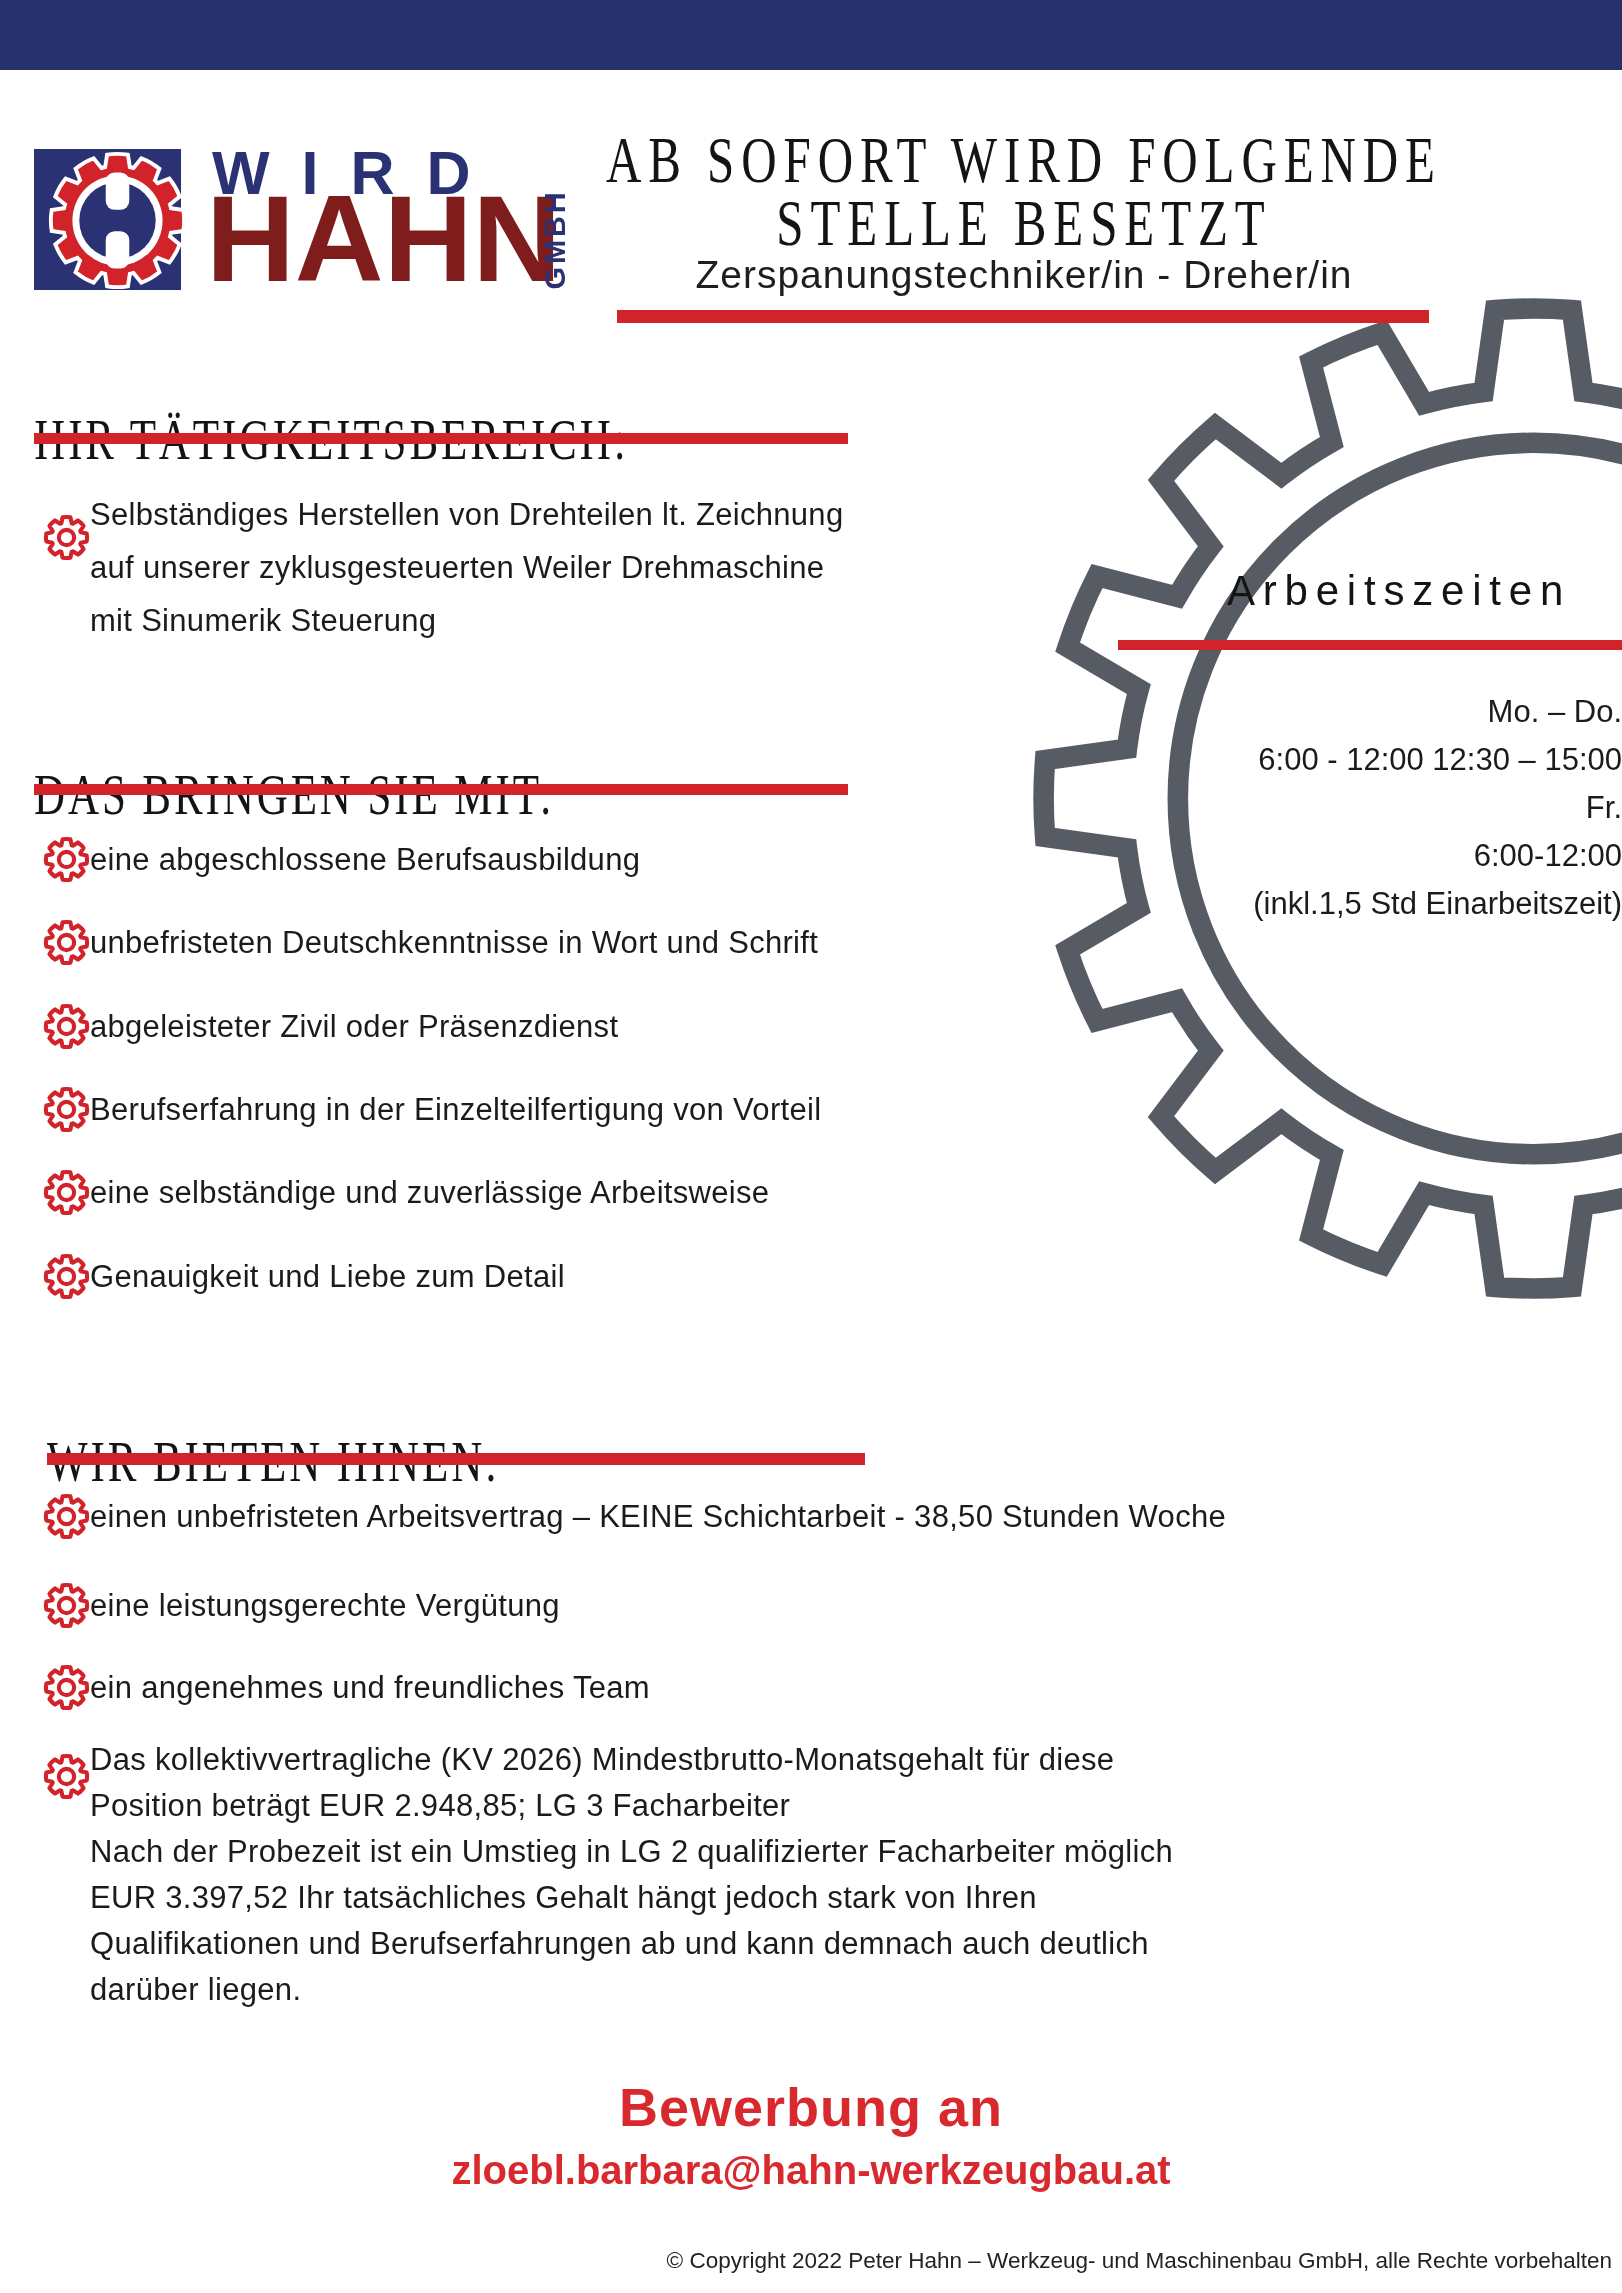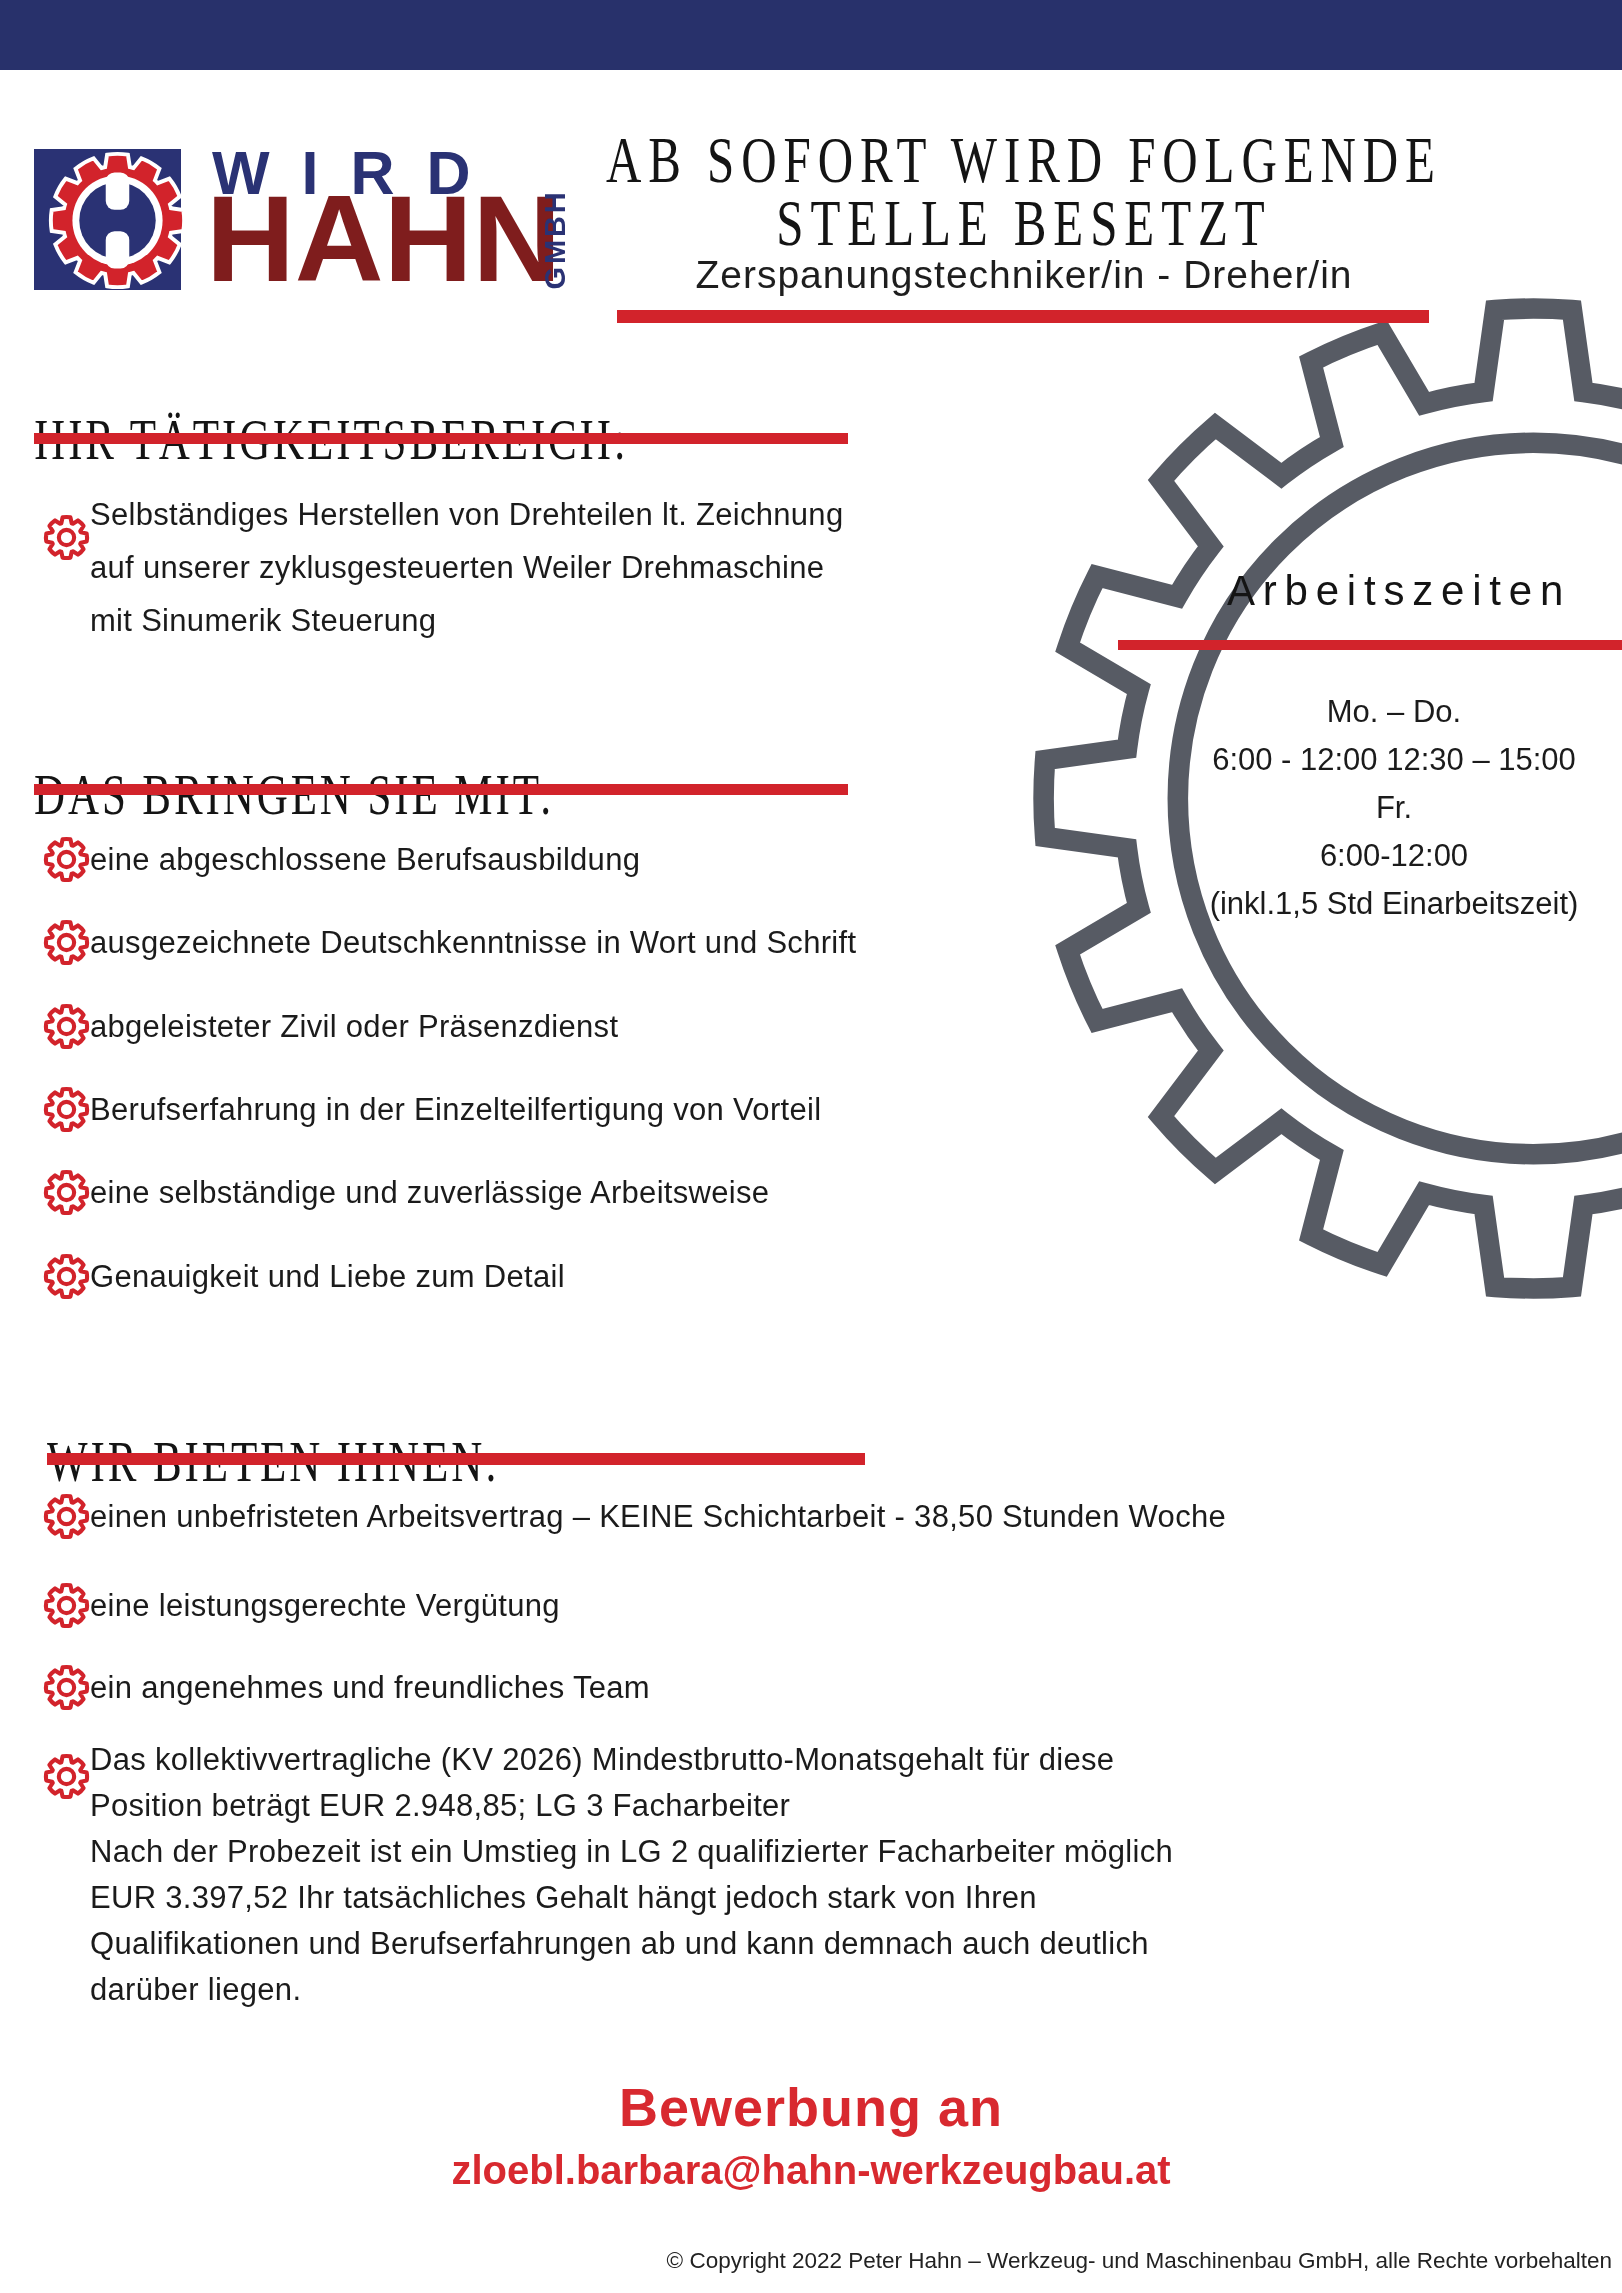--- a/index.html
+++ b/index.html
@@ -42,21 +42,21 @@
   .brow.multi{align-items:flex-start;height:auto;}
   .gear-bullet{width:47px;height:47px;flex:0 0 47px;display:inline-block;}
   .btext{font-size:31px;line-height:53px;white-space:pre-line;color:#1b1b1b;letter-spacing:0.3px;}
   .btext.tight{line-height:46px;max-width:1362px;}
 
   
   .big-gear-svg{left:975px;top:240px;width:1117px;height:1117px;z-index:0;}
   .az-heading{left:1171px;top:567px;width:456px;text-align:center;font-size:42px;letter-spacing:7.8px;
               color:#141414;z-index:2;white-space:nowrap;}
   .az-underline{left:1118px;top:640px;width:504px;height:9.8px;background:#d2232b;z-index:2;}
-  .az-times{left:1166px;top:688px;width:456px;text-align:center;font-size:31px;line-height:48px;
+  .az-times{left:1166px;top:688px;width:456px;text-align:right;font-size:31px;line-height:48px;
             color:#1b1b1b;z-index:2;}
 
   
   .apply-heading{left:0;top:2076px;width:1622px;text-align:center;font-size:54px;font-weight:bold;
                  color:#d8292f;letter-spacing:1px;}
   .apply-email{left:0;top:2148px;width:1622px;text-align:center;font-size:40px;font-weight:bold;
                color:#d8292f;}
   .copyright{left:0;top:2248px;width:1612px;text-align:right;font-size:22.5px;color:#222;}
 </style>
 </head>
@@ -107,21 +107,21 @@
           <path d="M 18.70 9.43 L 19.99 3.39 A 21 21 0 0 1 28.01 3.39 L 29.30 9.43 A 15.5 15.5 0 0 1 30.55 9.95 L 35.74 6.59 A 21 21 0 0 1 41.41 12.26 L 38.05 17.45 A 15.5 15.5 0 0 1 38.57 18.70 L 44.61 19.99 A 21 21 0 0 1 44.61 28.01 L 38.57 29.30 A 15.5 15.5 0 0 1 38.05 30.55 L 41.41 35.74 A 21 21 0 0 1 35.74 41.41 L 30.55 38.05 A 15.5 15.5 0 0 1 29.30 38.57 L 28.01 44.61 A 21 21 0 0 1 19.99 44.61 L 18.70 38.57 A 15.5 15.5 0 0 1 17.45 38.05 L 12.26 41.41 A 21 21 0 0 1 6.59 35.74 L 9.95 30.55 A 15.5 15.5 0 0 1 9.43 29.30 L 3.39 28.01 A 21 21 0 0 1 3.39 19.99 L 9.43 18.70 A 15.5 15.5 0 0 1 9.95 17.45 L 6.59 12.26 A 21 21 0 0 1 12.26 6.59 L 17.45 9.95 A 15.5 15.5 0 0 1 18.70 9.43 Z" fill="none" stroke="#d2232b" stroke-width="4.2" stroke-linejoin="round"></path>
           <circle cx="24" cy="24" r="7.8" fill="none" stroke="#d2232b" stroke-width="4.2"></circle>
         </svg></span>
     <div class="btext">eine abgeschlossene Berufsausbildung</div>
   </div>
   <div class="brow" style="top:915px">
     <span class="gear-bullet"><svg width="47" height="47" viewBox="0 0 48 48">
           <path d="M 18.70 9.43 L 19.99 3.39 A 21 21 0 0 1 28.01 3.39 L 29.30 9.43 A 15.5 15.5 0 0 1 30.55 9.95 L 35.74 6.59 A 21 21 0 0 1 41.41 12.26 L 38.05 17.45 A 15.5 15.5 0 0 1 38.57 18.70 L 44.61 19.99 A 21 21 0 0 1 44.61 28.01 L 38.57 29.30 A 15.5 15.5 0 0 1 38.05 30.55 L 41.41 35.74 A 21 21 0 0 1 35.74 41.41 L 30.55 38.05 A 15.5 15.5 0 0 1 29.30 38.57 L 28.01 44.61 A 21 21 0 0 1 19.99 44.61 L 18.70 38.57 A 15.5 15.5 0 0 1 17.45 38.05 L 12.26 41.41 A 21 21 0 0 1 6.59 35.74 L 9.95 30.55 A 15.5 15.5 0 0 1 9.43 29.30 L 3.39 28.01 A 21 21 0 0 1 3.39 19.99 L 9.43 18.70 A 15.5 15.5 0 0 1 9.95 17.45 L 6.59 12.26 A 21 21 0 0 1 12.26 6.59 L 17.45 9.95 A 15.5 15.5 0 0 1 18.70 9.43 Z" fill="none" stroke="#d2232b" stroke-width="4.2" stroke-linejoin="round"></path>
           <circle cx="24" cy="24" r="7.8" fill="none" stroke="#d2232b" stroke-width="4.2"></circle>
         </svg></span>
-    <div class="btext">ausgezeichnete Deutschkenntnisse in Wort und Schrift</div>
+    <div class="btext">unbefristeten Deutschkenntnisse in Wort und Schrift</div>
   </div>
   <div class="brow" style="top:999px">
     <span class="gear-bullet"><svg width="47" height="47" viewBox="0 0 48 48">
           <path d="M 18.70 9.43 L 19.99 3.39 A 21 21 0 0 1 28.01 3.39 L 29.30 9.43 A 15.5 15.5 0 0 1 30.55 9.95 L 35.74 6.59 A 21 21 0 0 1 41.41 12.26 L 38.05 17.45 A 15.5 15.5 0 0 1 38.57 18.70 L 44.61 19.99 A 21 21 0 0 1 44.61 28.01 L 38.57 29.30 A 15.5 15.5 0 0 1 38.05 30.55 L 41.41 35.74 A 21 21 0 0 1 35.74 41.41 L 30.55 38.05 A 15.5 15.5 0 0 1 29.30 38.57 L 28.01 44.61 A 21 21 0 0 1 19.99 44.61 L 18.70 38.57 A 15.5 15.5 0 0 1 17.45 38.05 L 12.26 41.41 A 21 21 0 0 1 6.59 35.74 L 9.95 30.55 A 15.5 15.5 0 0 1 9.43 29.30 L 3.39 28.01 A 21 21 0 0 1 3.39 19.99 L 9.43 18.70 A 15.5 15.5 0 0 1 9.95 17.45 L 6.59 12.26 A 21 21 0 0 1 12.26 6.59 L 17.45 9.95 A 15.5 15.5 0 0 1 18.70 9.43 Z" fill="none" stroke="#d2232b" stroke-width="4.2" stroke-linejoin="round"></path>
           <circle cx="24" cy="24" r="7.8" fill="none" stroke="#d2232b" stroke-width="4.2"></circle>
         </svg></span>
     <div class="btext">abgeleisteter Zivil oder Präsenzdienst</div>
   </div>
   <div class="brow" style="top:1082px">
     <span class="gear-bullet"><svg width="47" height="47" viewBox="0 0 48 48">

